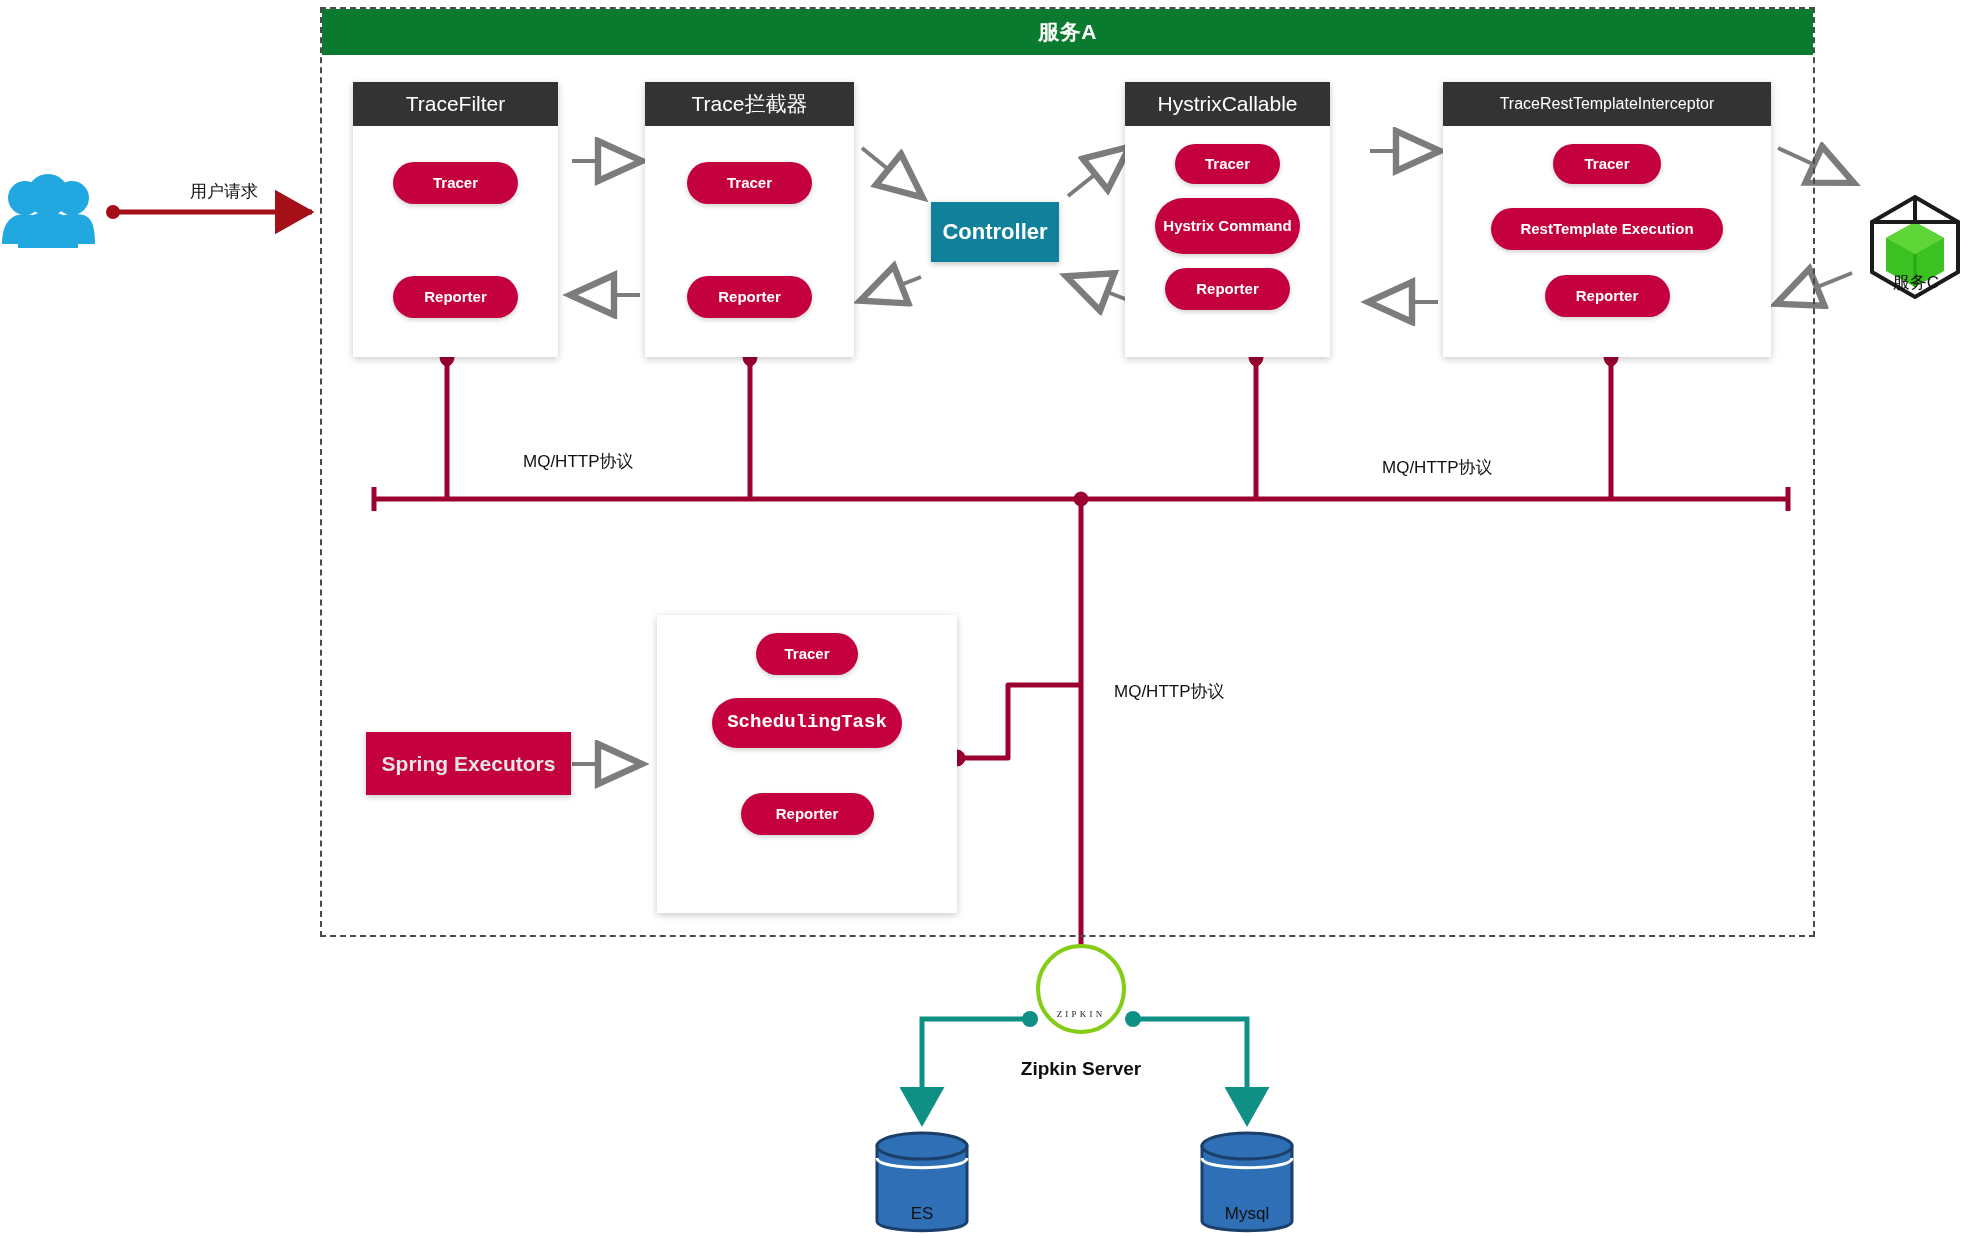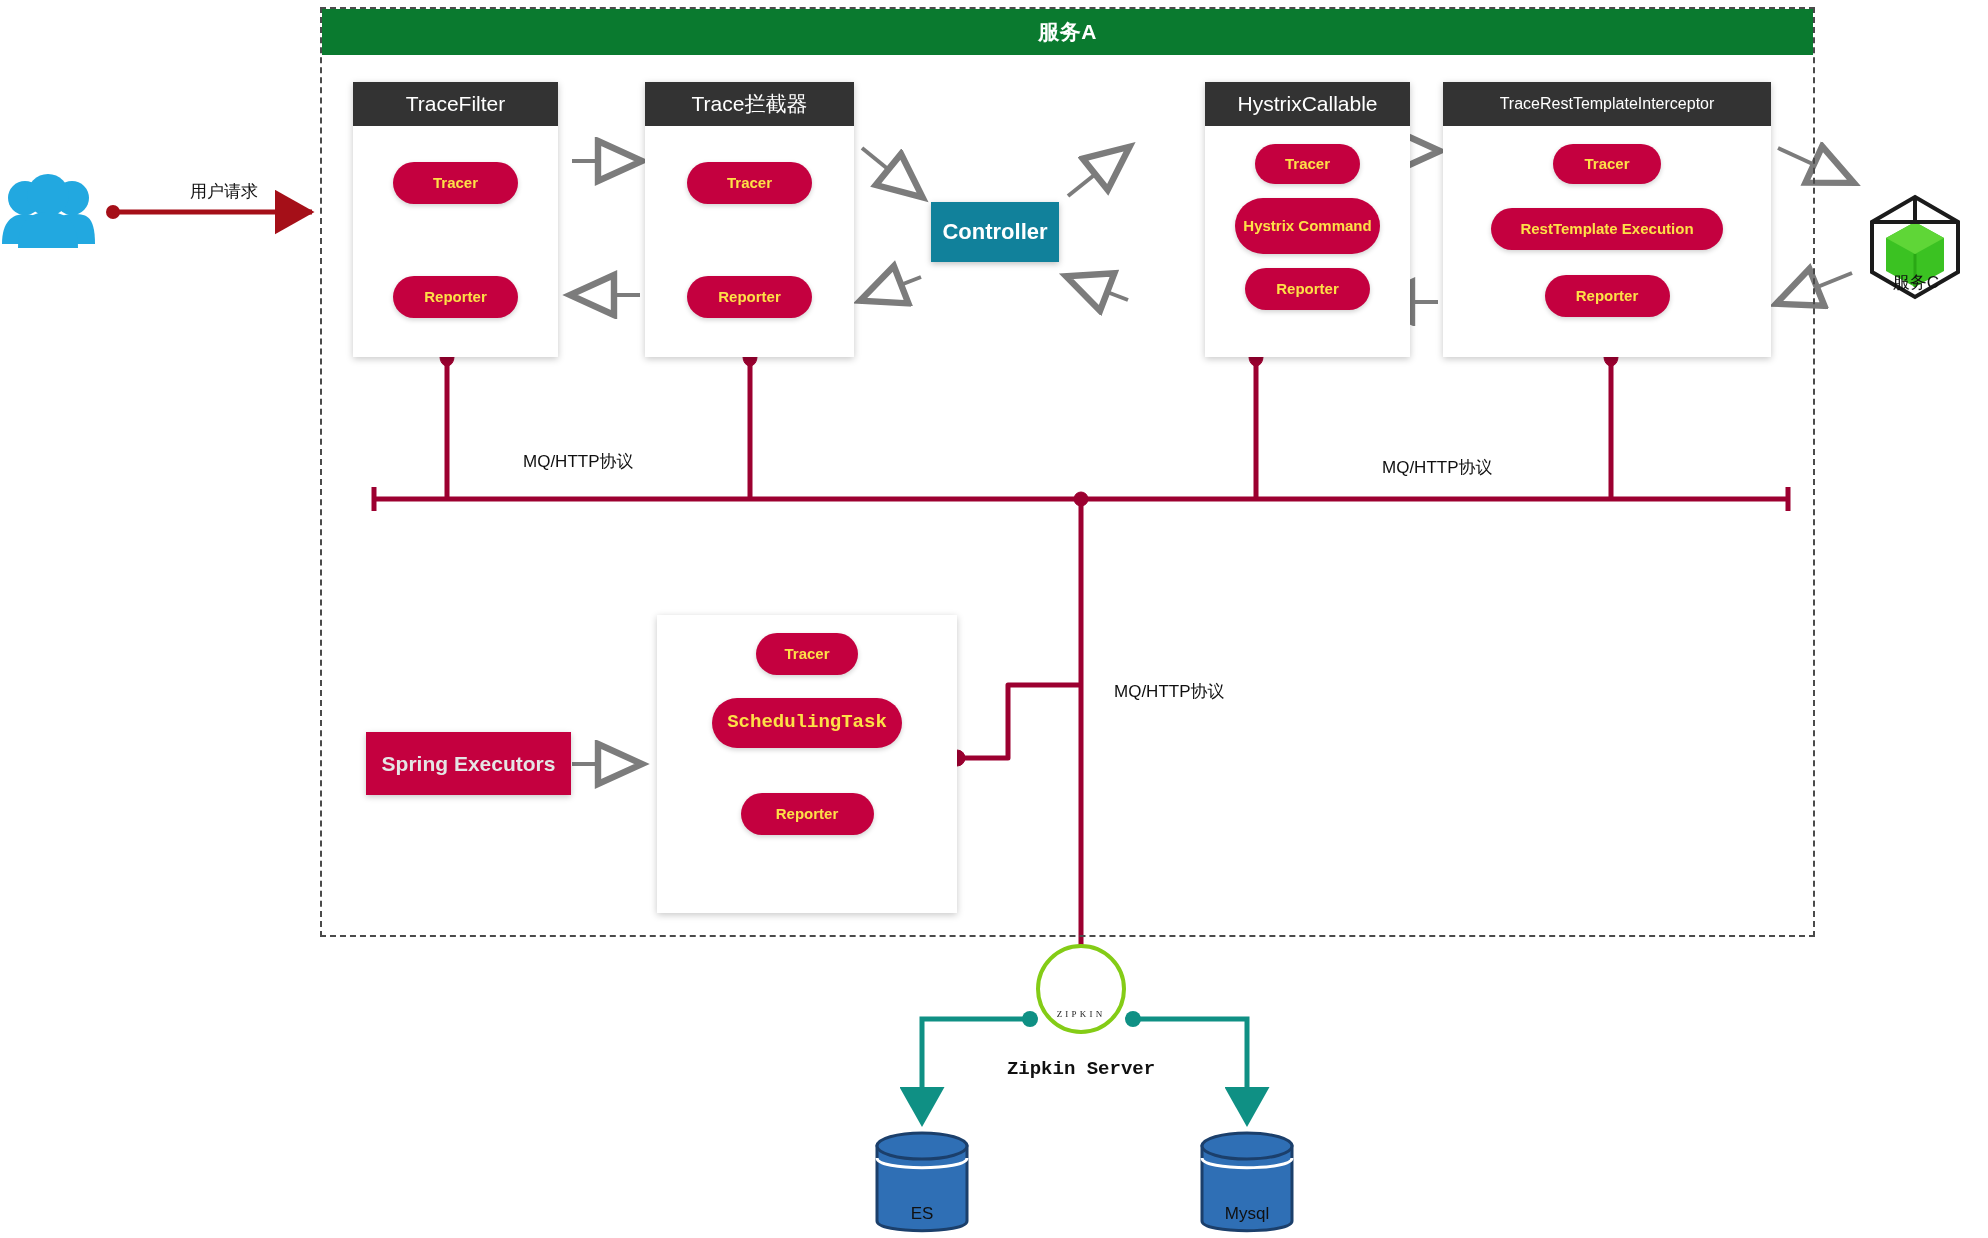--- a/index.html
+++ b/index.html
@@ -29,21 +29,21 @@
     background:#333333;color:#ffffff;height:44px;width:100%;
     display:flex;align-items:center;justify-content:center;
     font-size:21px;font-weight:400;white-space:nowrap;
   }
   .card-head.small{font-size:16px;}
   .card-body{
     position:relative;width:100%;height:calc(100% - 44px);
     display:flex;flex-direction:column;align-items:center;
   }
   .pill{
-    background:#c4003f;color:#fde047;border-radius:999px;
+    background:#c4003f;color:#ffffff;border-radius:999px;
     display:flex;align-items:center;justify-content:center;text-align:right;
     font-size:15px;font-weight:bold;line-height:1.15;
     box-shadow:0 2px 5px rgba(0,0,0,.18);
   }
 
   
   .controller{
     position:absolute;background:#11819b;color:#ffffff;
     display:flex;align-items:center;justify-content:center;
     font-size:22px;font-weight:bold;
@@ -53,21 +53,21 @@
   
   .exec-box{
     position:absolute;background:#c4003f;color:#e5e5e5;
     display:flex;align-items:center;justify-content:center;
     font-size:21px;font-weight:bold;
     box-shadow:0 2px 6px rgba(0,0,0,.22);
   }
 
   
   .lbl{position:absolute;font-size:17px;color:#101010;white-space:nowrap;}
-  .lbl.b{font-weight:bold;font-family:Liberation Mono, monospace;}
+  .lbl.b{font-weight:bold;}
   .lbl.c{text-align:center;}
 
   
   .zipkin-circle{
     position:absolute;width:90px;height:90px;border-radius:50%;
     border:4px solid #84cc16;background:#fff;
   }
   .zip-word{
     position:absolute;left:0;right:0;bottom:11px;text-align:center;
     font-size:9px;letter-spacing:3.2px;color:#222;font-family:"Liberation Serif","DejaVu Serif",serif;
@@ -201,21 +201,21 @@
   </div>
 
   <div class="card" style="left:645px;top:82px;width:209px;height:275px;">
     <div class="card-head">Trace拦截器</div>
     <div class="card-body">
       <div class="pill" style="width:125px;height:42px;margin-top:36px;">Tracer</div>
       <div class="pill" style="width:125px;height:42px;margin-top:72px;">Reporter</div>
     </div>
   </div>
 
-  <div class="card" style="left:1205px;top:82px;width:205px;height:275px;">
+  <div class="card" style="left:1125px;top:82px;width:205px;height:275px;">
     <div class="card-head">HystrixCallable</div>
     <div class="card-body">
       <div class="pill" style="width:105px;height:40px;margin-top:18px;">Tracer</div>
       <div class="pill" style="width:145px;height:56px;margin-top:14px;">Hystrix Command</div>
       <div class="pill" style="width:125px;height:42px;margin-top:14px;">Reporter</div>
     </div>
   </div>
 
   <div class="card" style="left:1443px;top:82px;width:328px;height:275px;">
     <div class="card-head small">TraceRestTemplateInterceptor</div>

